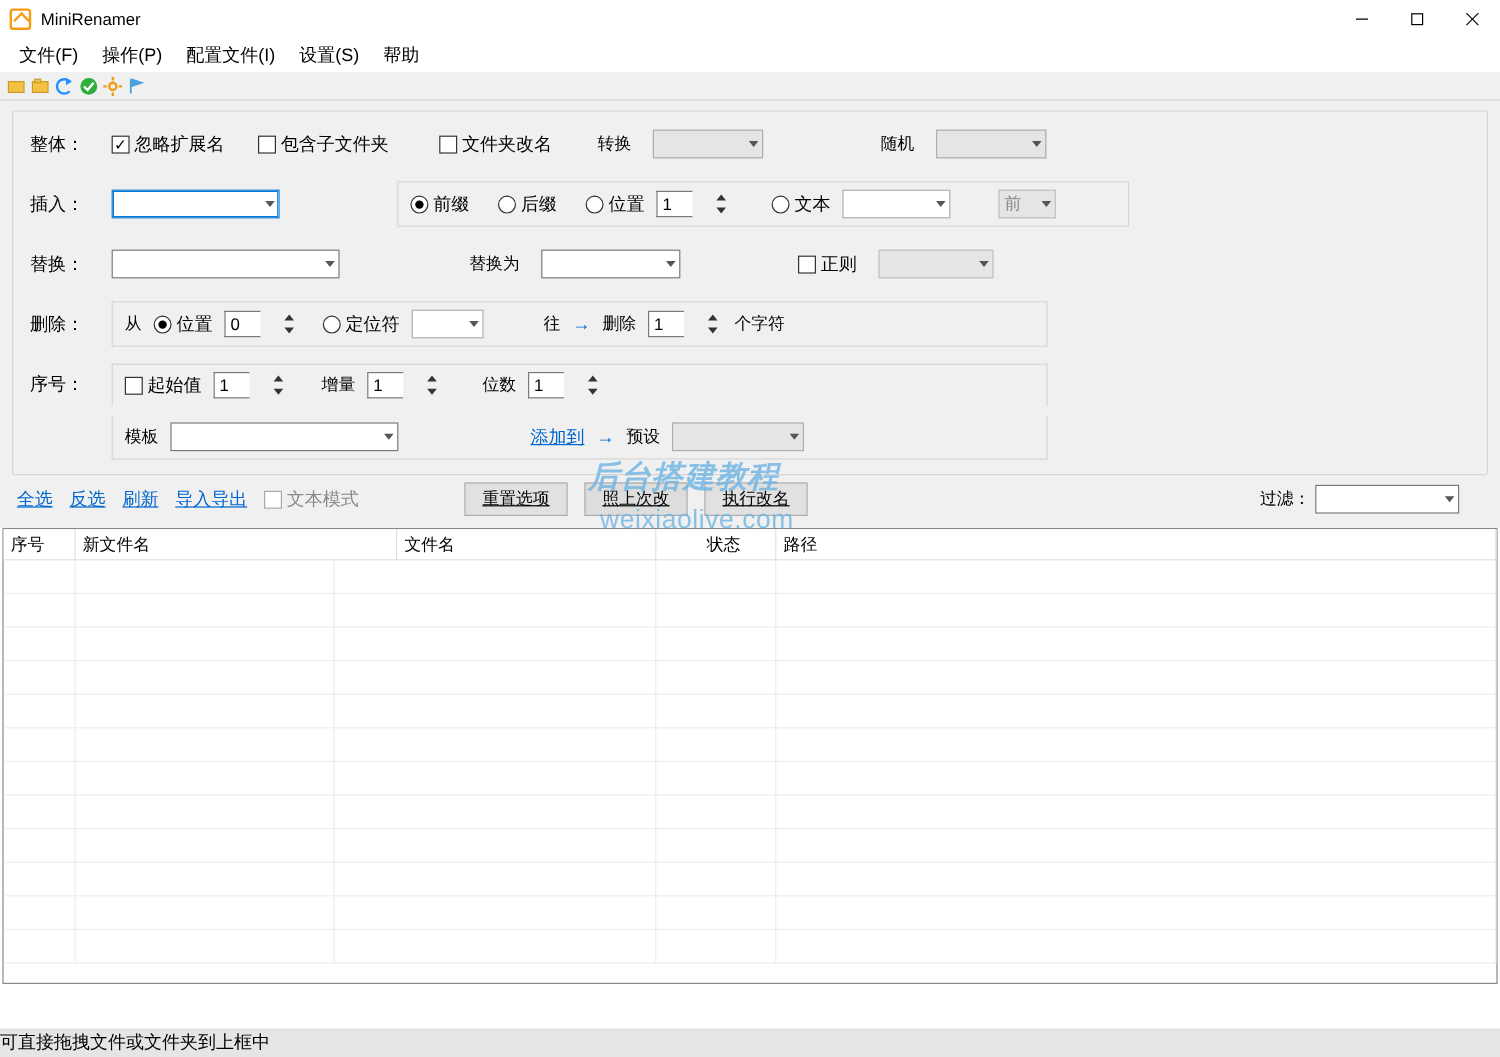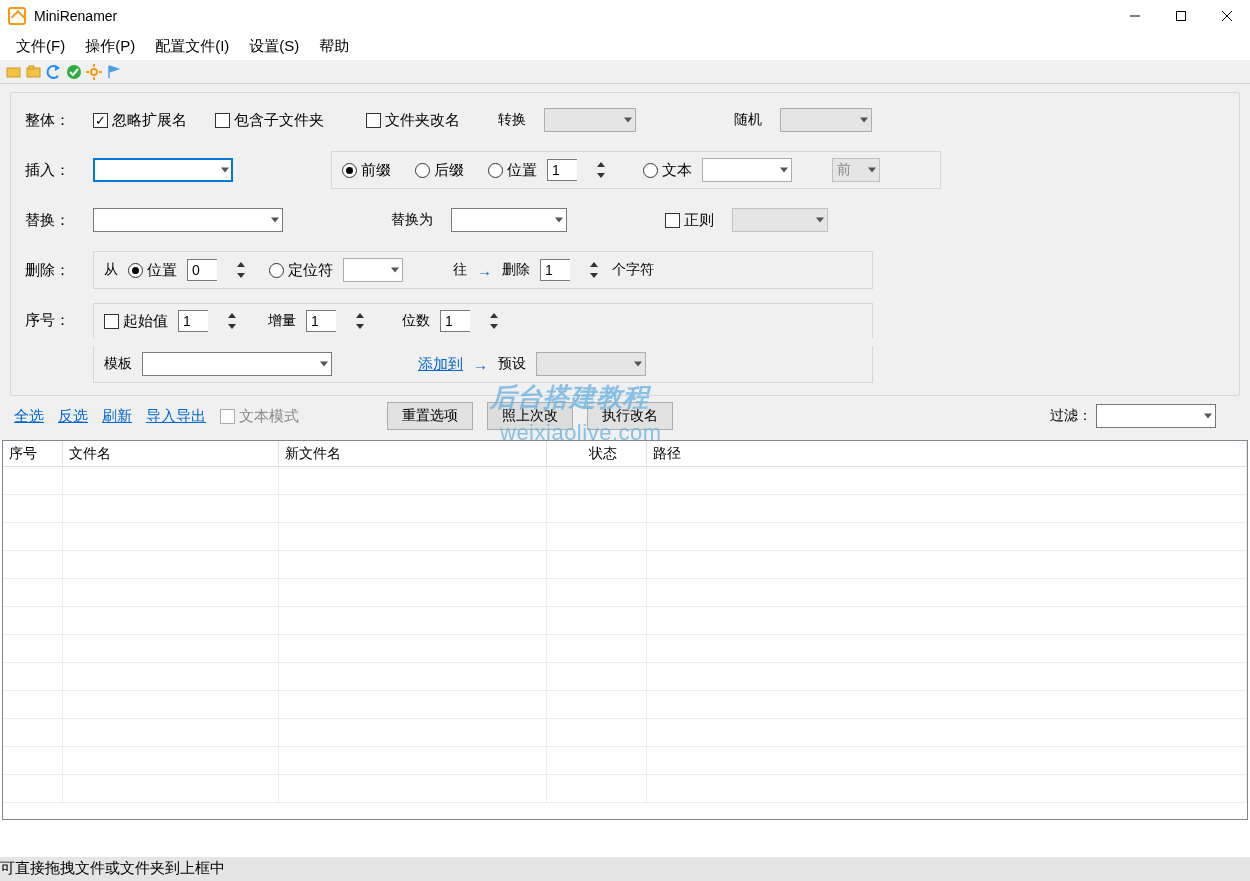--- a/index.html
+++ b/index.html
@@ -43,21 +43,21 @@
 
 .numfield { display:inline-flex; align-items:center; }
 .numfield .nval{ width:30px; height:22px; border:1px solid #7a7a7a; border-right:none; background:#fff; padding:0 4px; font-size:14px; display:flex; align-items:center;}
 .spinner { width:16px; display:flex; flex-direction:column; }
 .spinner .sp{ height:11px; display:flex; align-items:center; justify-content:center; font-size:8px; color:#333; cursor:pointer;}
 .spinner .sp::before{ content:""; width:0;height:0;border-left:4px solid transparent;border-right:4px solid transparent;}
 .spinner .sp.up::before{ border-bottom:5px solid #333;}
 .spinner .sp.dn::before{ border-top:5px solid #333;}
 .spinner.detached{ margin-left:6px;}
 
-.btn { height:28px; padding: 0 14px; background:#e1e1e1; border:1px solid #adadad; display:inline-flex; align-items:center; font-size:14px;}
+.btn { height:28px; padding: 0 14px; background:#e1e1e1; border:1px solid #adadad; display:inline-flex; align-items:center; font-size:14px;text-decoration:underline;}
 .btn.grey { background:#ddd;}
 .link { color:#0066cc; text-decoration:underline; font-size:15px; cursor:pointer;}
 
 .group-border{ border:1px solid #d6d6d6; padding:6px 10px; display:flex; align-items:center; gap:10px;}
 
 .midbar { display:flex; align-items:center; padding: 6px 0 6px 4px; gap:14px;}
 .midbar .links{ display:flex; gap:14px;}
 .midbar .filter{ margin-left:auto; display:flex; align-items:center; gap:4px; margin-right:24px;}
 
 .table { border:1px solid #828790; background:#fff; height: 380px; margin: 0 2px;}
@@ -296,21 +296,21 @@
           </span>
     </div>
   </div>
   <div class="row">
     <span class="section-label"></span>
     <div class="group-border" style="border-top:none; width:780px;">
       <span>模板</span>
       <span class="combo" style="width:190px">
             <span class="arrow"></span>
           </span>
-      <span class="link" style="margin-left:76px">添加到</span>
+      <span class="link" style="margin-left:100px">添加到</span>
       <span class="arrow-right">→</span>
       <span>预设</span>
       <span class="combo grey" style="width:110px">
             <span class="arrow"></span>
           </span>
     </div>
   </div>
 
 </div>
 
@@ -335,22 +335,22 @@
           <span class="arrow"></span>
         </span>
   </div>
 </div>
 
 </div>
 
 <div class="table">
   <div class="thead">
     <div class="th col-seq">序号</div>
+    <div class="th col-newname">新文件名</div>
     <div class="th col-name">文件名</div>
-    <div class="th col-newname">新文件名</div>
     <div class="th col-status">状态</div>
     <div class="th col-path">路径</div>
   </div>
   <div class="tbody">
     <div class="tr">
         <div class="td col-seq"></div>
         <div class="td col-name"></div>
         <div class="td col-newname"></div>
         <div class="td col-status"></div>
         <div class="td col-path"></div>

